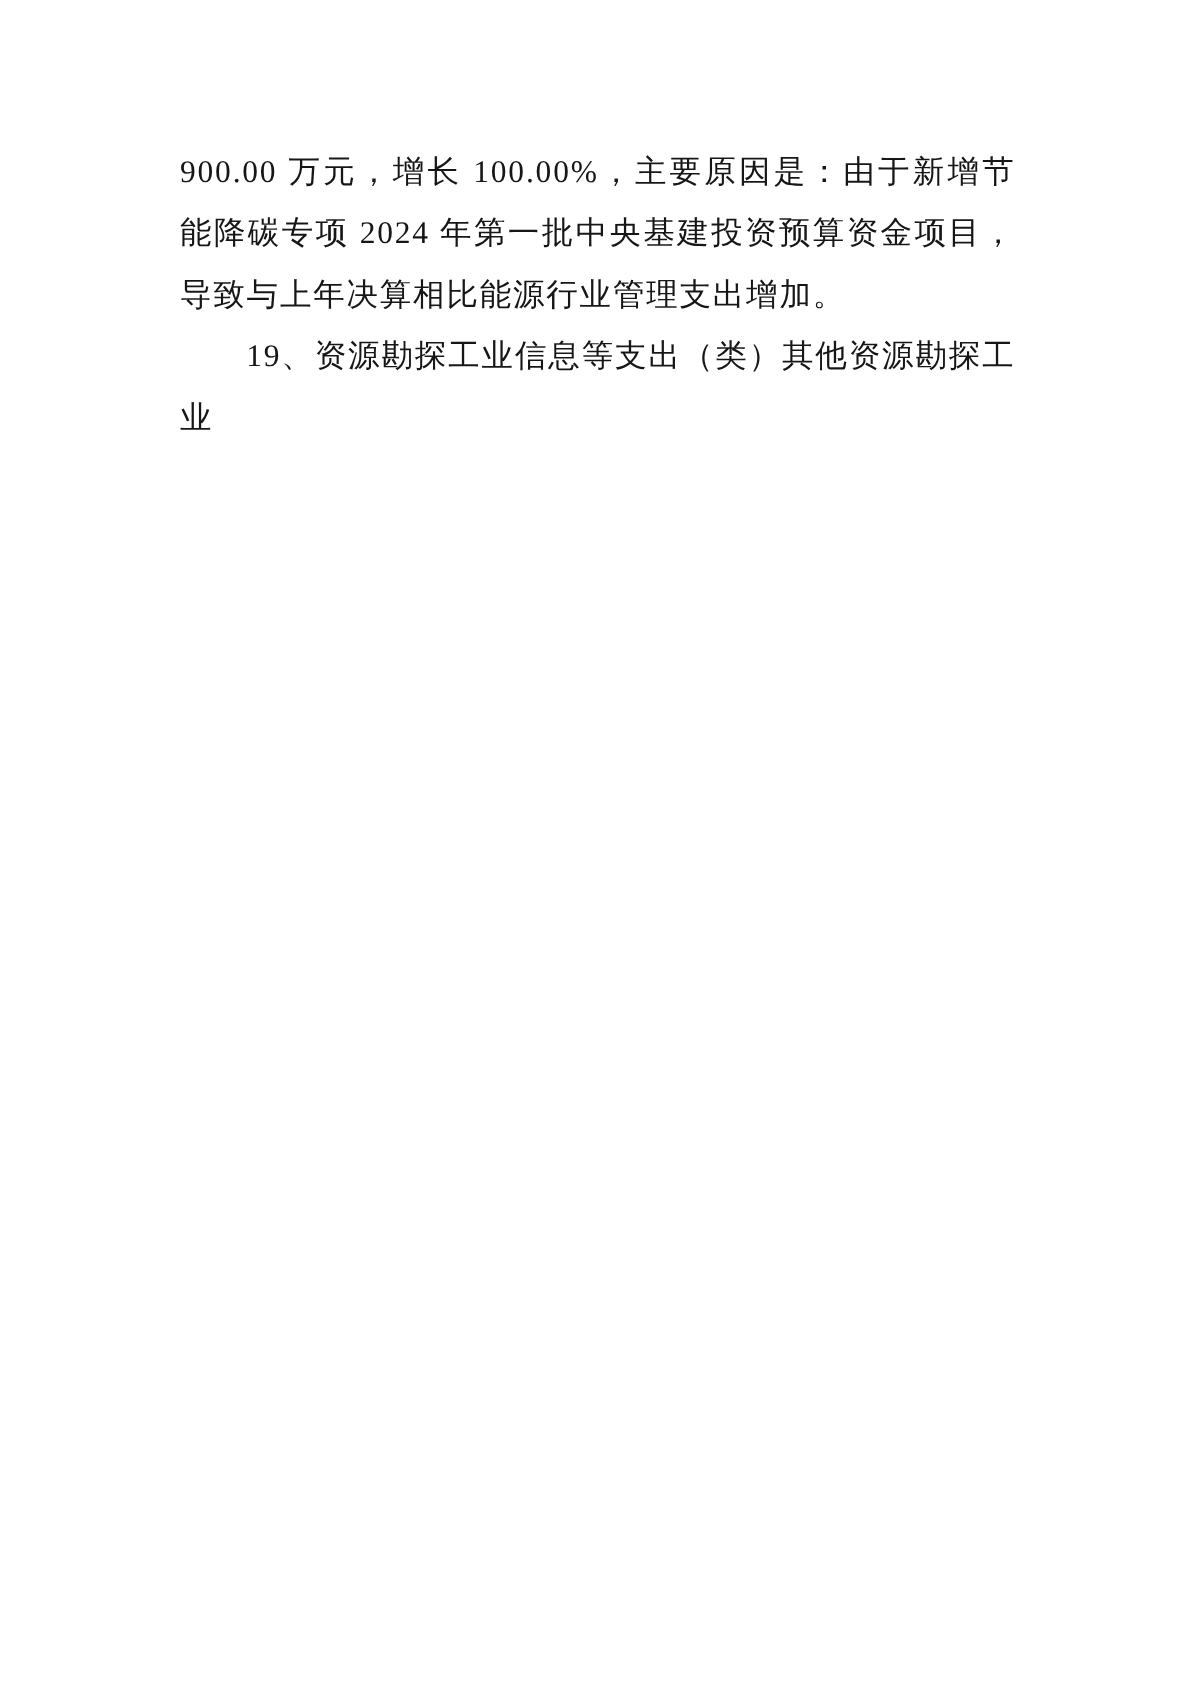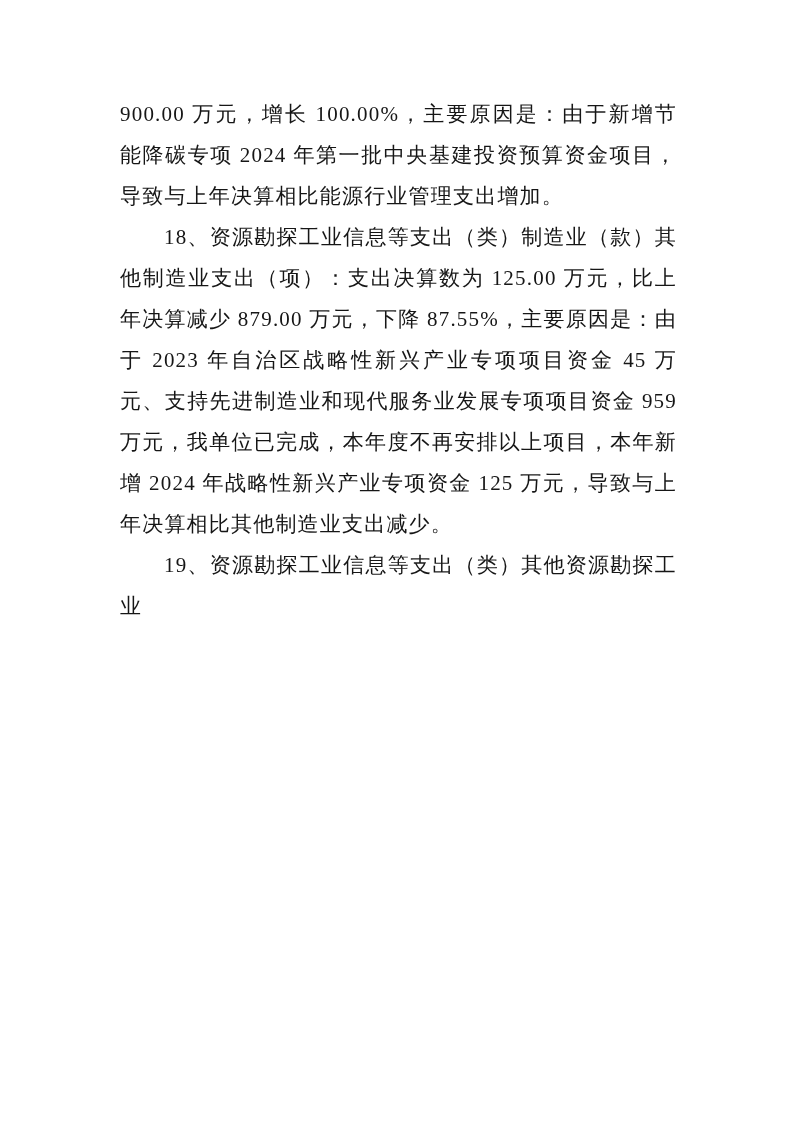--- a/index.html
+++ b/index.html
@@ -45,17 +45,16 @@
     letter-spacing: 0.5px;
     color: #4c1d95;
   }
 </style>
 </head>
 <body>
 
 <div class="page">
   <div class="content">
     <p>900.00 万元，增长 100.00%，主要原因是：由于新增节能降碳专项 2024 年第一批中央基建投资预算资金项目，导致与上年决算相比能源行业管理支出增加。</p>
-    <p class="indent">18、资源勘探工业信息等支出（类）制造业（款）其他制造业支出（项）：支出决算数为 125.00 万元，比上年决算减少 879.00 万元，下降 87.55%，主要原因是：由于 2023 年自治区战略性新兴产业专项项目资金 45 万元、支持先进制造业和现代服务业发展专项项目资金 959 万元，我单位已完成，本年度不再安排以上项目，本年新增 2024 年战略性新兴产业专项资金 125 万元，导致与上年决算相比其他制造业支出减少。</p>
     <p class="indent">19、资源勘探工业信息等支出（类）其他资源勘探工业</p>
   </div>
   <div class="page-number">12</div>
 </div>
 
 </body></html>

